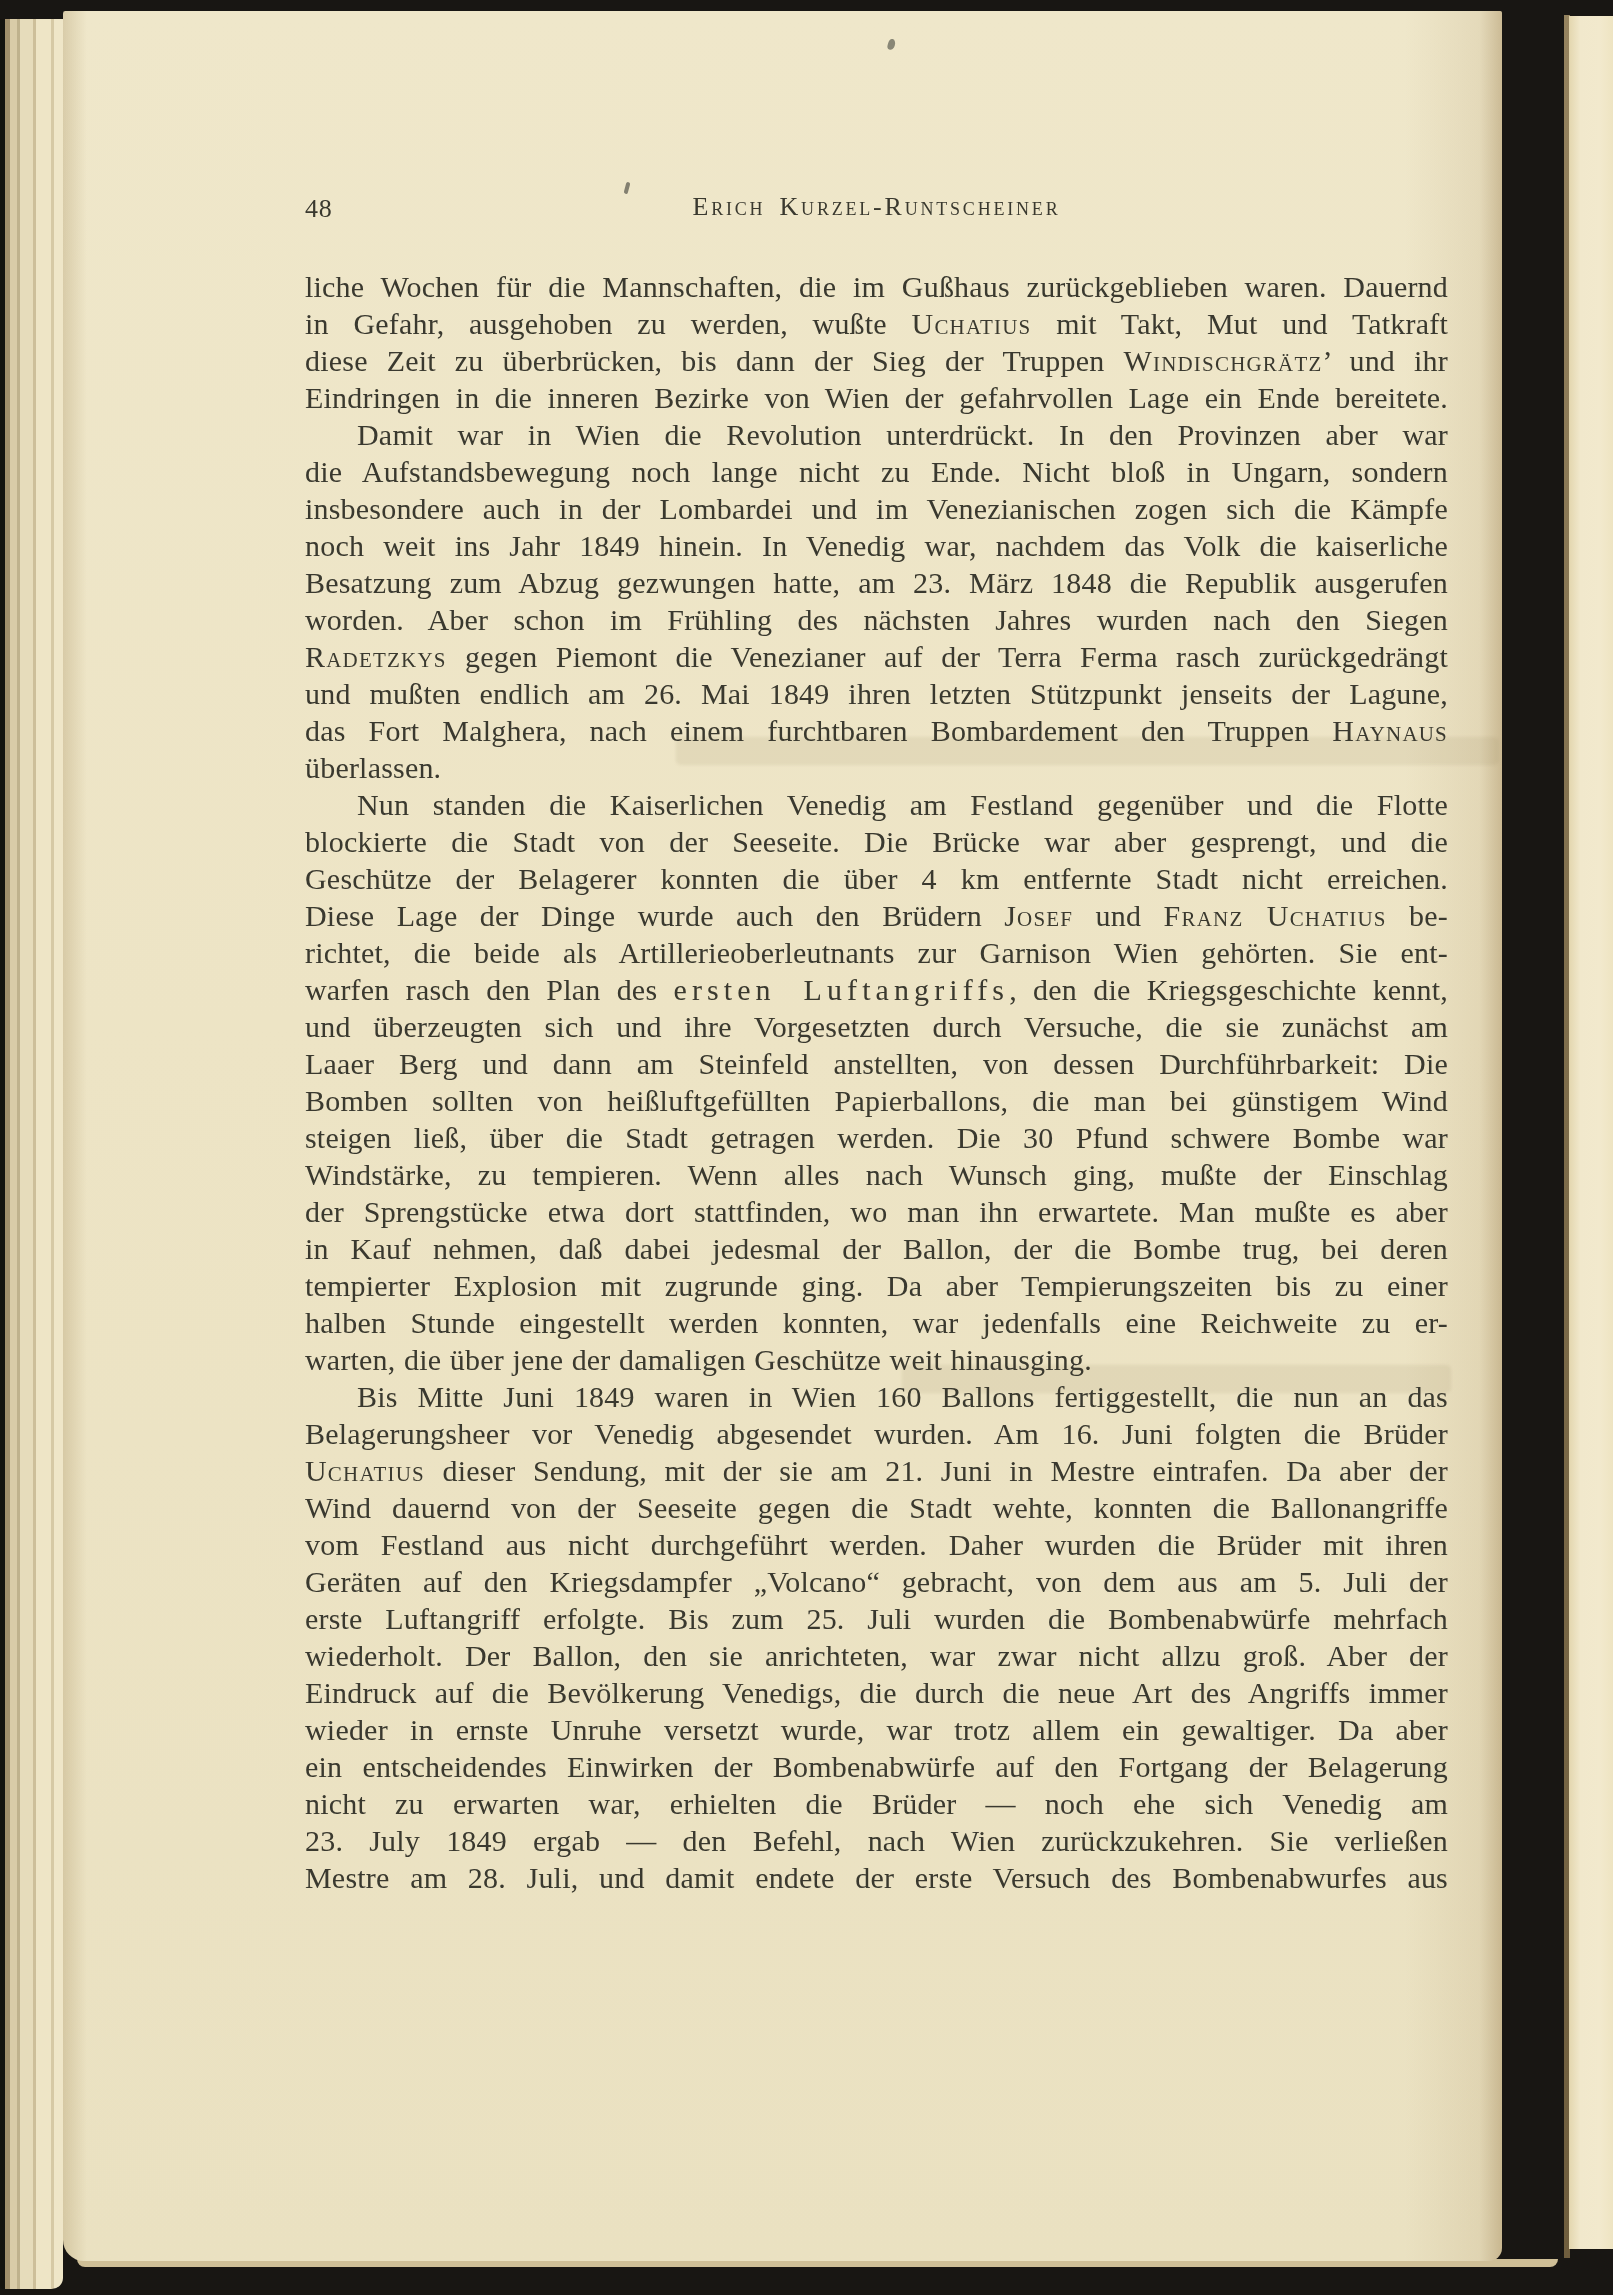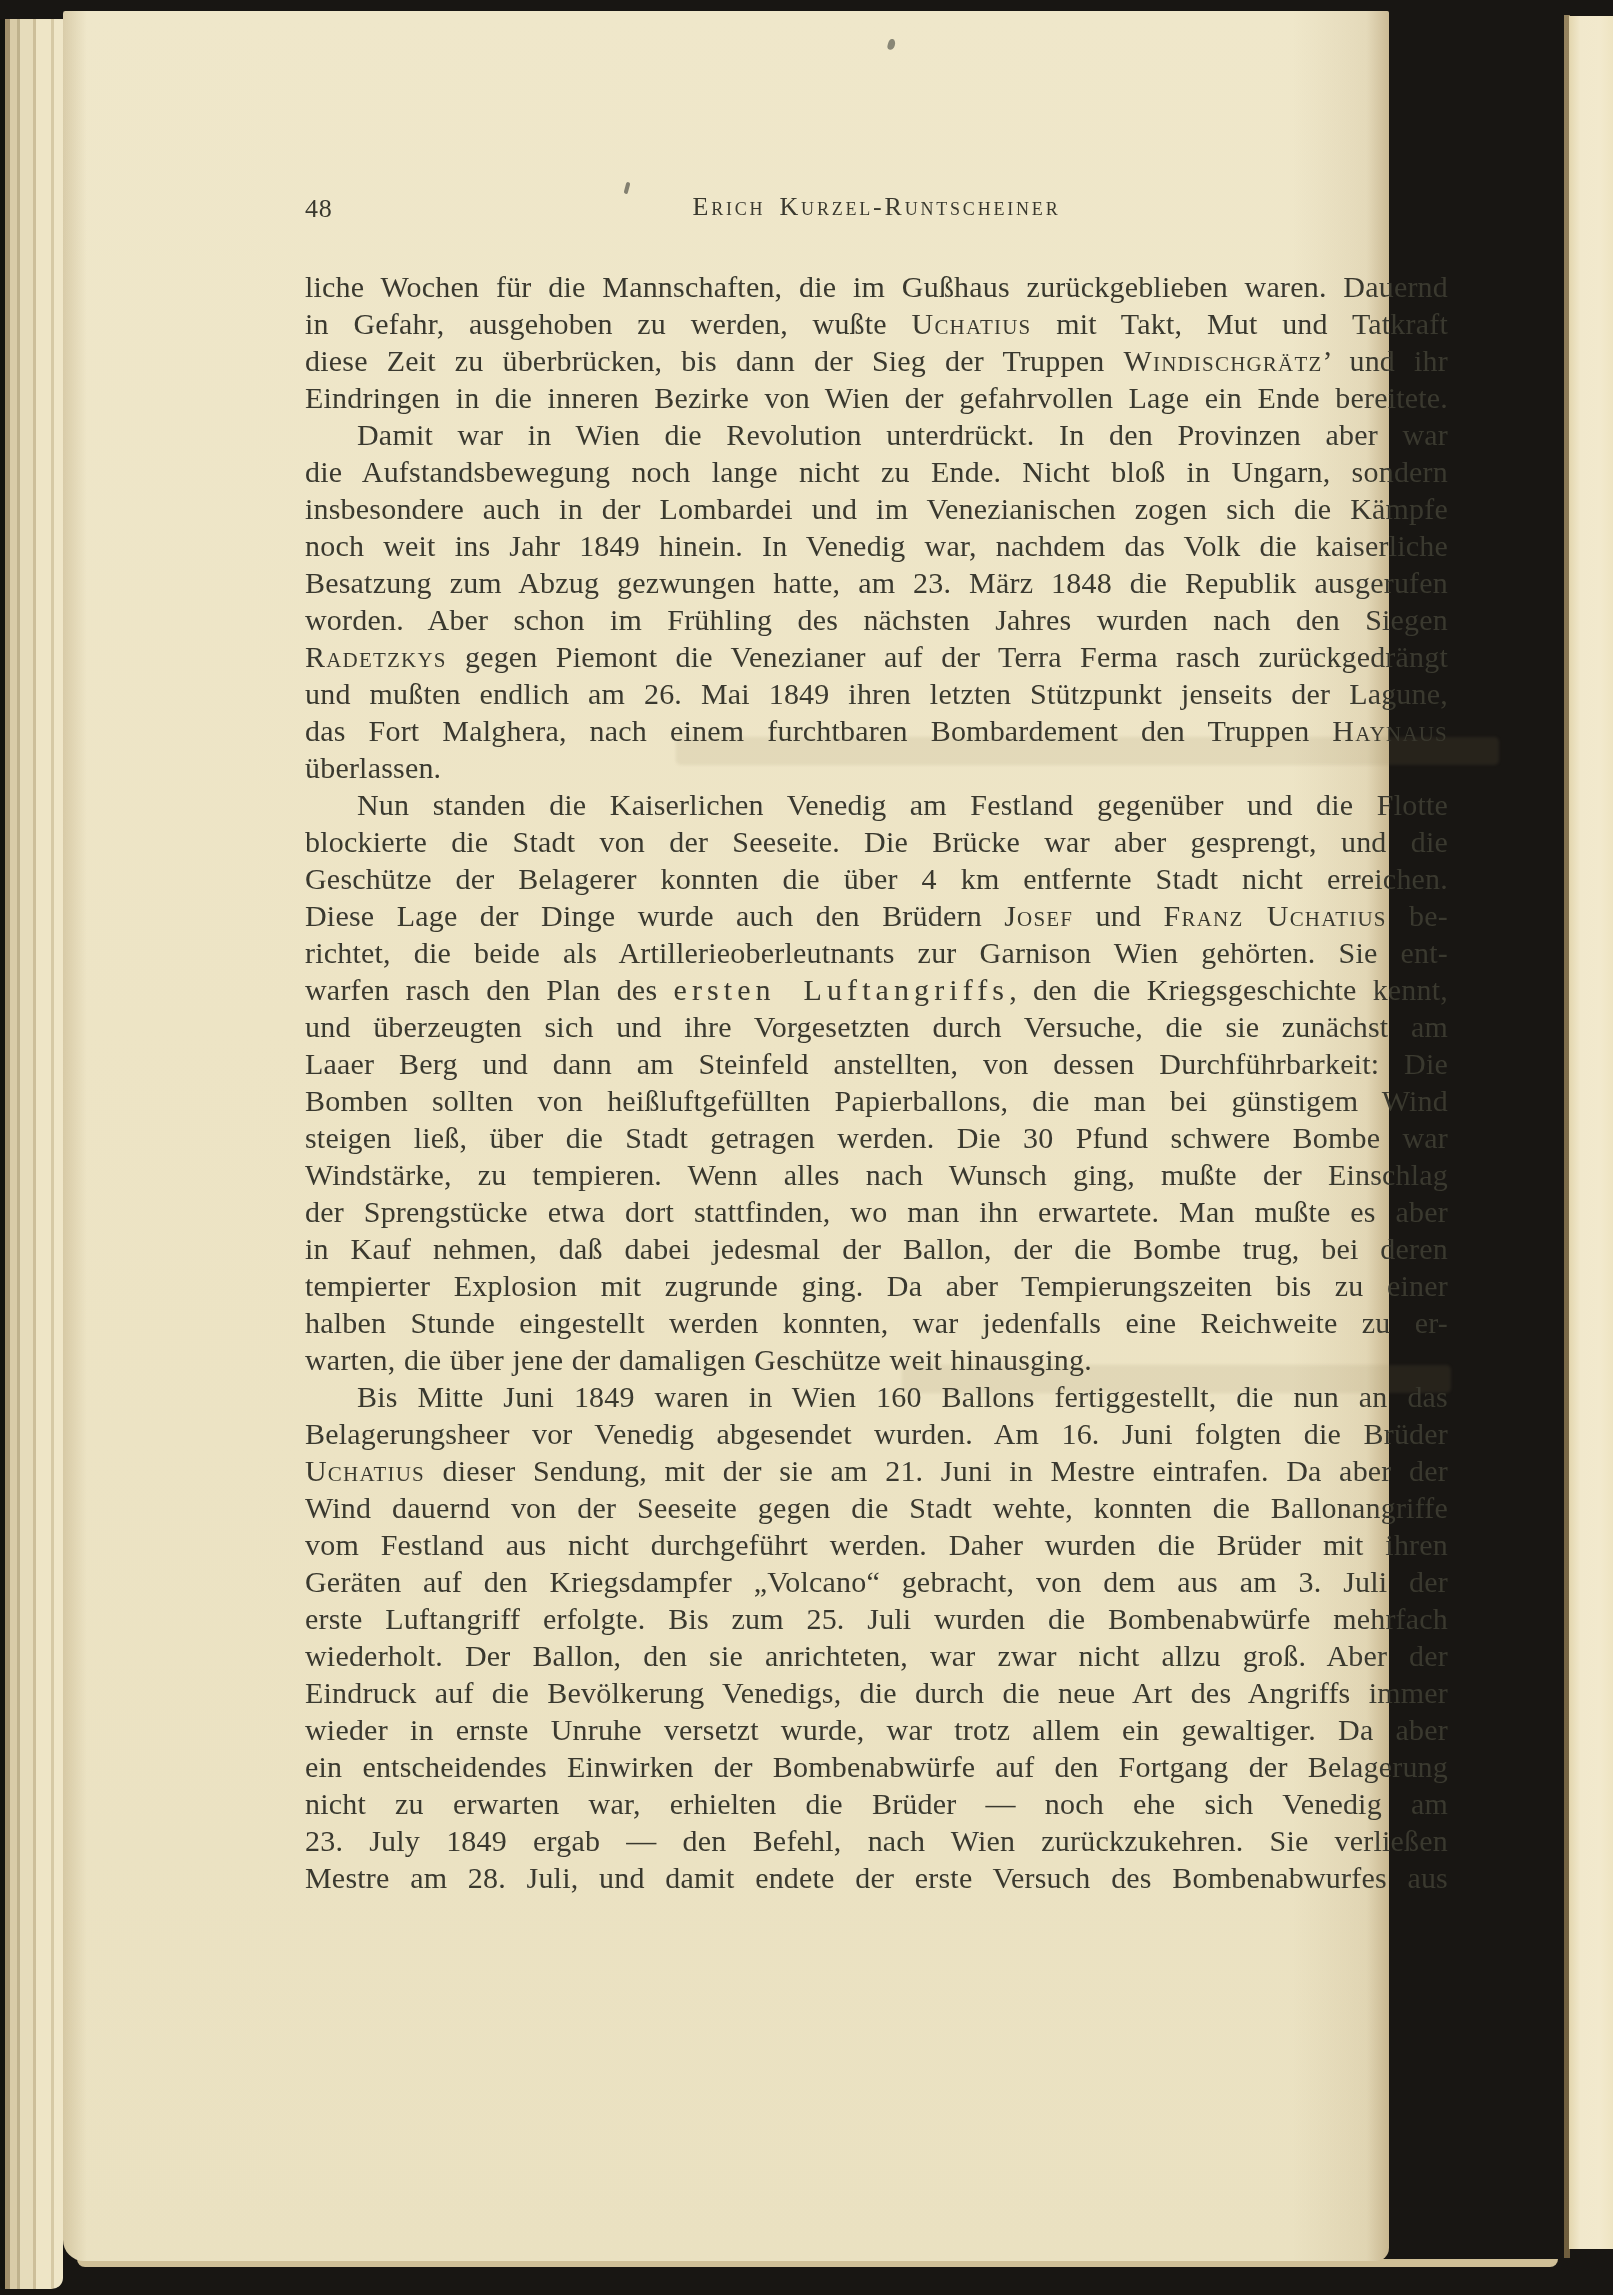--- a/index.html
+++ b/index.html
@@ -25,21 +25,21 @@
       #efe6c8 54px,#efe6c8 63px);
     border-radius:0 0 11.3px 3.2px;
   }
   
   .underpage{
     position:absolute;left:77px;top:2259px;width:1481px;height:8px;
     background:#cfbf97;border-radius:0 0 8px 8px;
   }
   
   .page{
-    position:absolute;left:63px;top:11.3px;width:1326px;height:2250px;
+    position:absolute;left:63px;top:11.3px;width:1439px;height:2250px;
     background:
       linear-gradient(90deg, rgba(160,135,85,.28) 0px, rgba(160,135,85,0) 24px),
       linear-gradient(270deg, rgba(150,120,70,.40) 0px, rgba(150,120,70,.12) 22.6px, rgba(150,120,70,0) 97px),
       linear-gradient(180deg,#efe7ca 0%,#ede4c5 45%,#eae1c1 100%);
     border-radius:2.4px 1.6px 13px 21px;
     color:#3a392f;
   }
   
   .crease{
     position:absolute;left:1564px;top:14.5px;width:5.6px;height:2243px;
@@ -137,21 +137,21 @@
         <div class="line"><span>der Sprengstücke etwa dort stattfinden, wo man ihn erwartete. Man mußte es aber</span></div>
         <div class="line"><span>in Kauf nehmen, daß dabei jedesmal der Ballon, der die Bombe trug, bei deren</span></div>
         <div class="line"><span>tempierter Explosion mit zugrunde ging. Da aber Tempierungszeiten bis zu einer</span></div>
         <div class="line"><span>halben Stunde eingestellt werden konnten, war jedenfalls eine Reichweite zu er-</span></div>
         <div class="line last"><span>warten, die über jene der damaligen Geschütze weit hinausging.</span></div>
         <div class="line indent"><span>Bis Mitte Juni 1849 waren in Wien 160 Ballons fertiggestellt, die nun an das</span></div>
         <div class="line"><span>Belagerungsheer vor Venedig abgesendet wurden. Am 16. Juni folgten die Brüder</span></div>
         <div class="line"><span class="sc">Uchatius</span><span> dieser Sendung, mit der sie am 21. Juni in Mestre eintrafen. Da aber der</span></div>
         <div class="line"><span>Wind dauernd von der Seeseite gegen die Stadt wehte, konnten die Ballonangriffe</span></div>
         <div class="line"><span>vom Festland aus nicht durchgeführt werden. Daher wurden die Brüder mit ihren</span></div>
-        <div class="line"><span>Geräten auf den Kriegsdampfer „Volcano“ gebracht, von dem aus am 3. Juli der</span></div>
+        <div class="line"><span>Geräten auf den Kriegsdampfer „Volcano“ gebracht, von dem aus am 5. Juli der</span></div>
         <div class="line"><span>erste Luftangriff erfolgte. Bis zum 25. Juli wurden die Bombenabwürfe mehrfach</span></div>
         <div class="line"><span>wiederholt. Der Ballon, den sie anrichteten, war zwar nicht allzu groß. Aber der</span></div>
         <div class="line"><span>Eindruck auf die Bevölkerung Venedigs, die durch die neue Art des Angriffs immer</span></div>
         <div class="line"><span>wieder in ernste Unruhe versetzt wurde, war trotz allem ein gewaltiger. Da aber</span></div>
         <div class="line"><span>ein entscheidendes Einwirken der Bombenabwürfe auf den Fortgang der Belagerung</span></div>
         <div class="line"><span>nicht zu erwarten war, erhielten die Brüder — noch ehe sich Venedig am</span></div>
         <div class="line"><span>23. July 1849 ergab — den Befehl, nach Wien zurückzukehren. Sie verließen</span></div>
         <div class="line"><span>Mestre am 28. Juli, und damit endete der erste Versuch des Bombenabwurfes aus</span></div>
       </div>
   </div>

